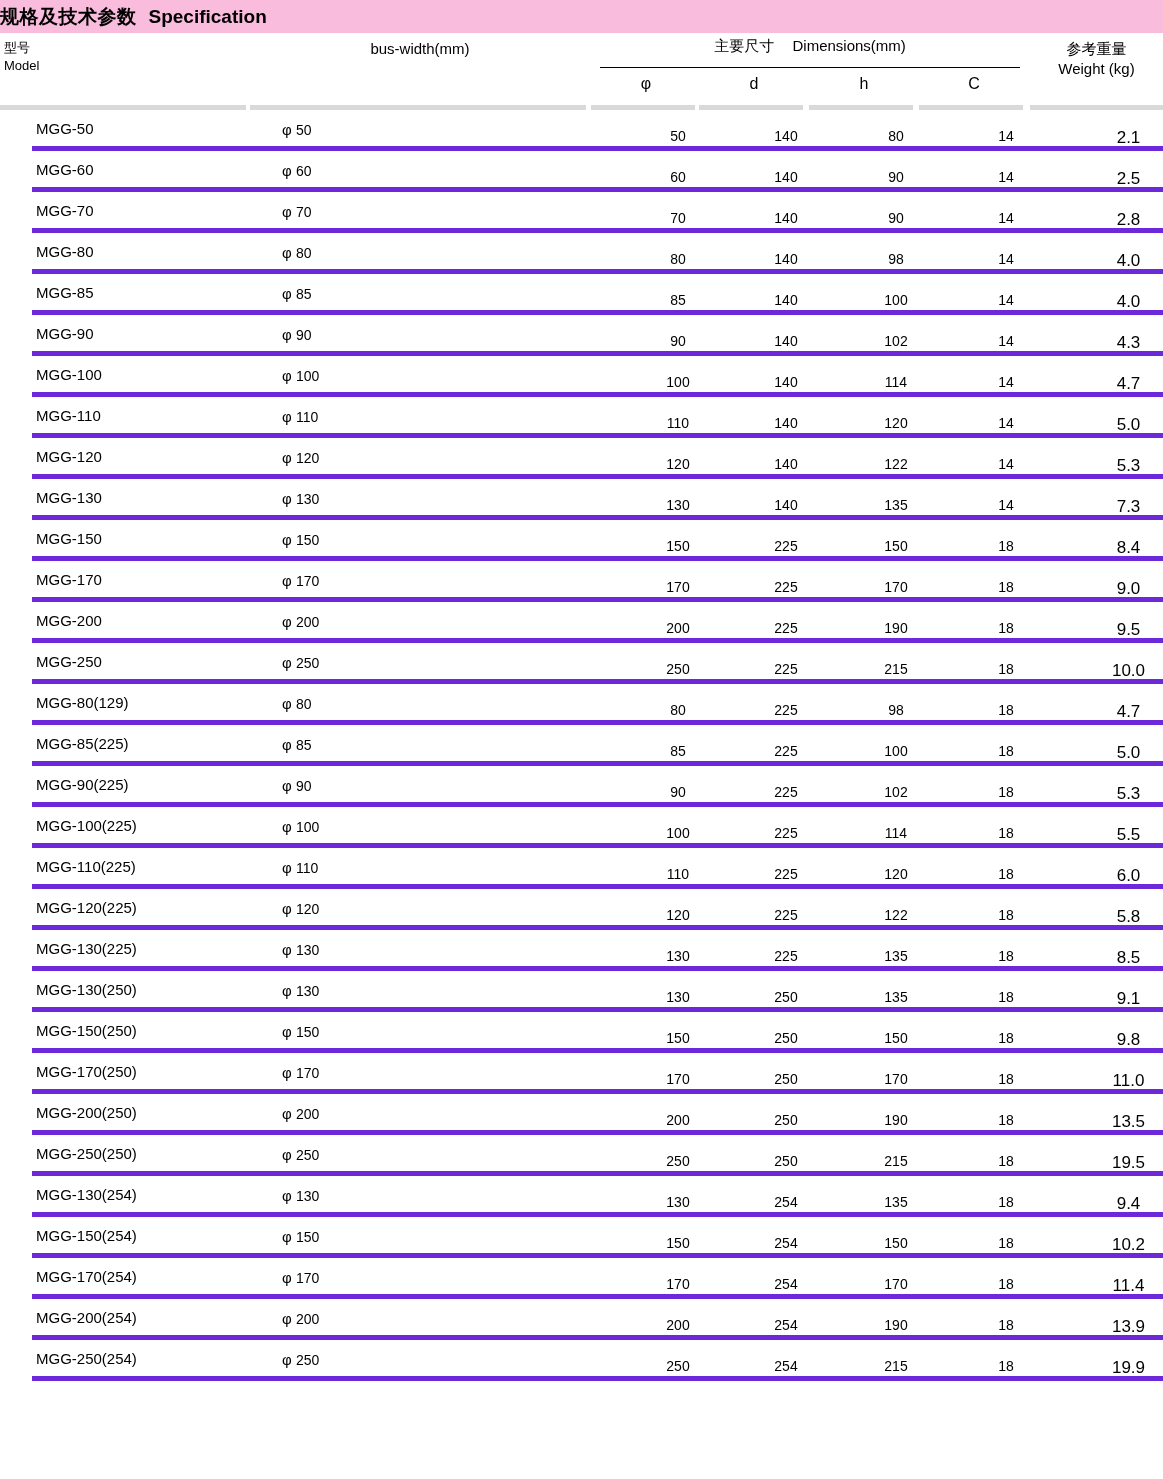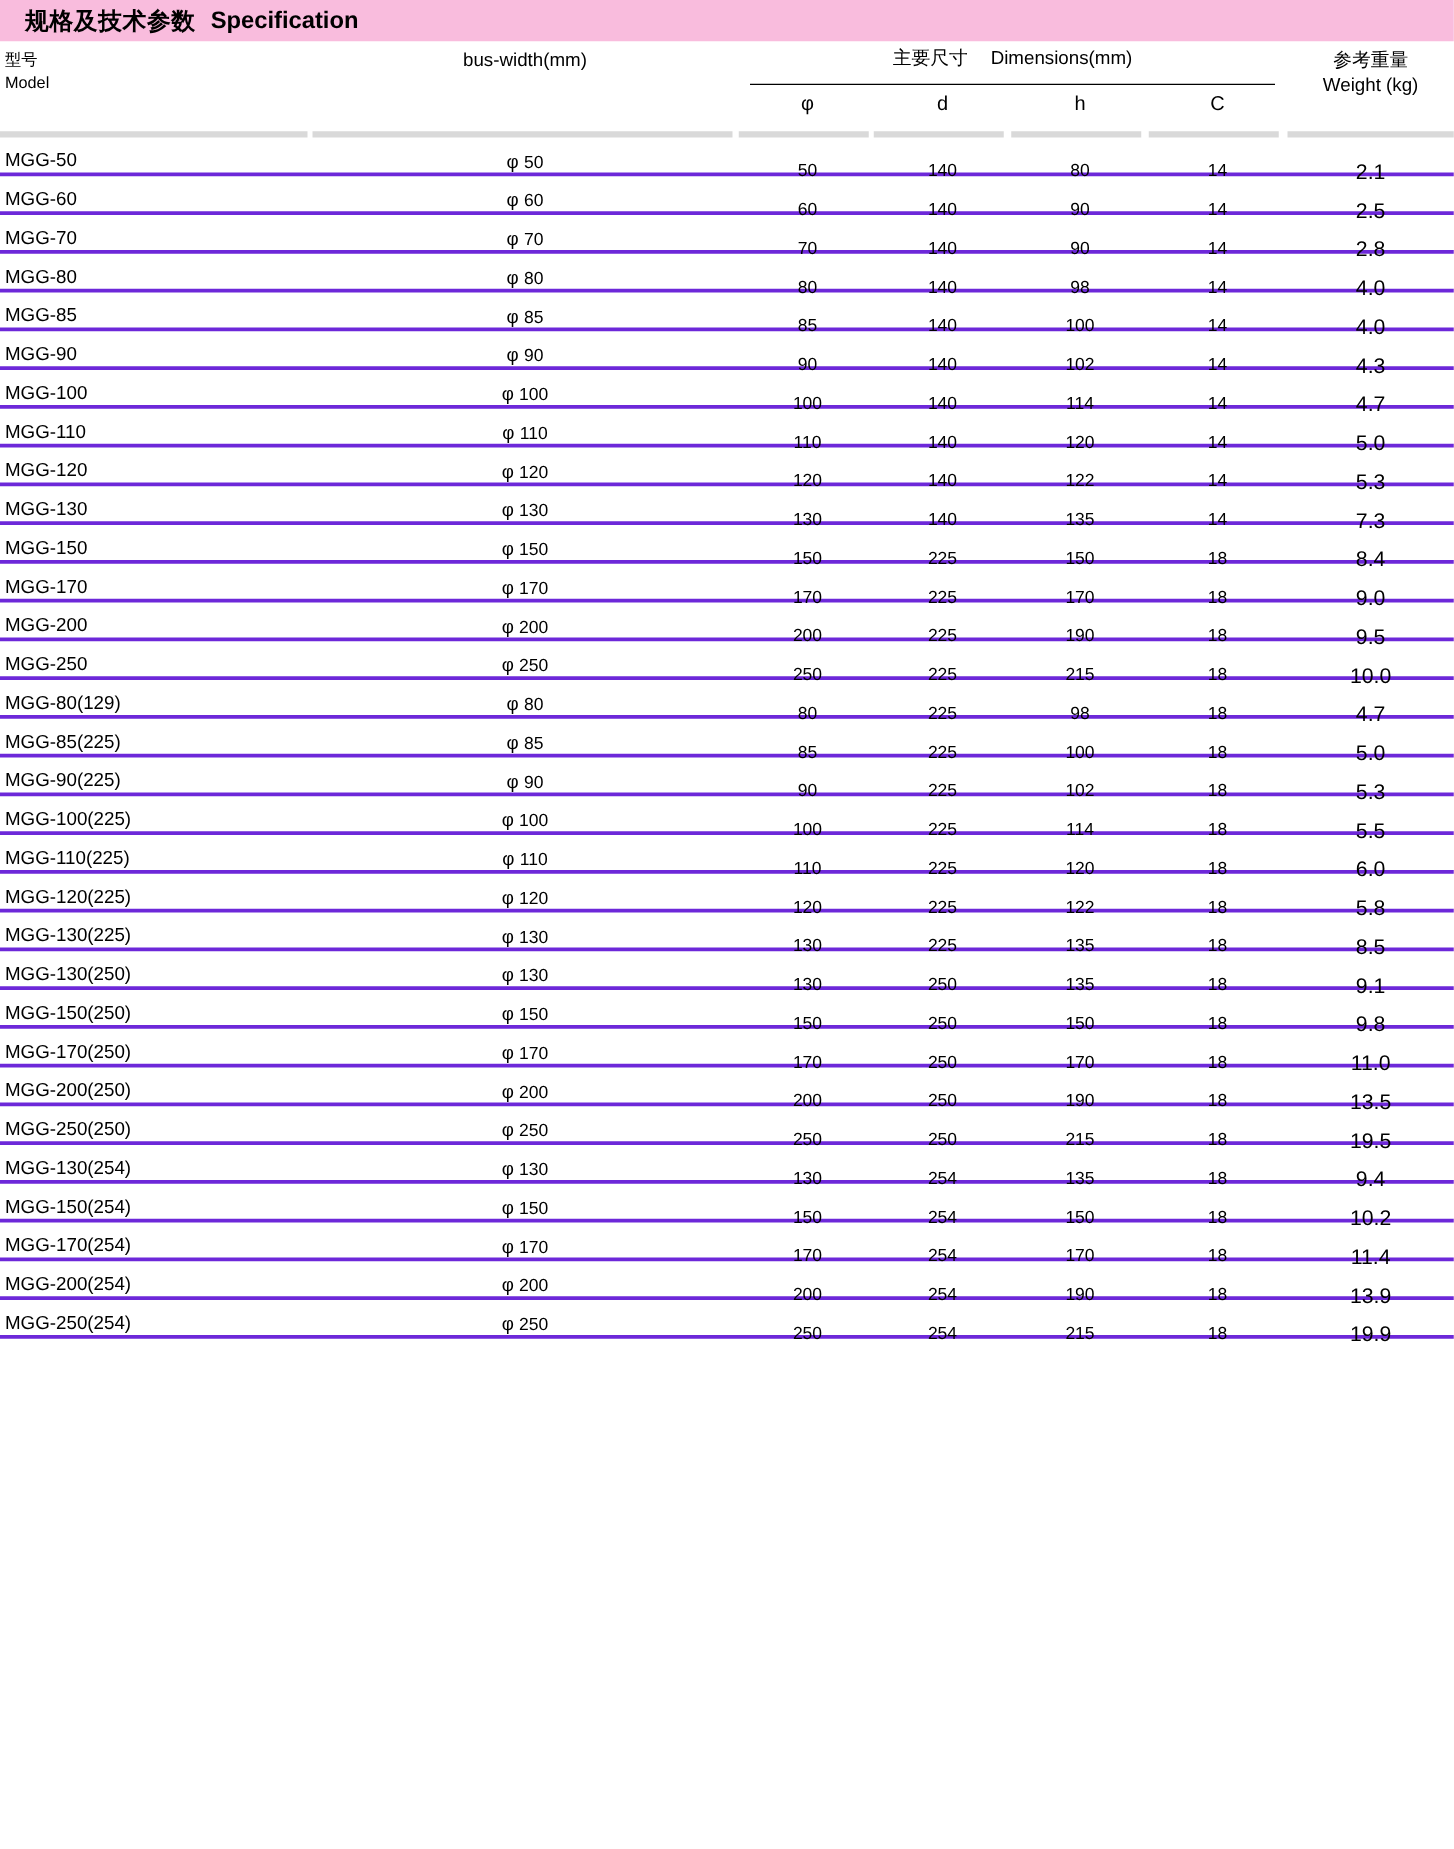--- a/index.html
+++ b/index.html
@@ -19,21 +19,21 @@
     width: 1163px;
     height: 1479px;
   }
 
   
   .title-bar {
     height: 33px;
     background: #f9bcdd;
     display: flex;
     align-items: center;
-    padding-left: 20px;
+    padding-left: 0;
     box-sizing: border-box;
   }
   .title-cn {
     font-size: 19px;
     font-weight: bold;
     letter-spacing: 0.5px;
   }
   .title-en {
     font-size: 19px;
     font-weight: bold;
@@ -112,40 +112,41 @@
   .hsep.s5 { left: 809px;  width: 104px; }
   .hsep.s6 { left: 919px;  width: 104px; }
   .hsep.s7 { left: 1030px; width: 133px; }
 
   
   .tbody {
     position: relative;
   }
   .row {
     position: relative;
-    height: 31px;
-    border-bottom: 3px solid #6d28d9;
+    height: 41px;
+    border-bottom: 5px solid #6d28d9;
     box-sizing: border-box;
+    margin-left: 32px;
   }
   .cell {
     position: absolute;
     box-sizing: border-box;
     font-size: 15px;
   }
   .c-model {
     left: 4px;
     top: 10px;
     width: 246px;
     text-align: left;
   }
   .c-bus {
     left: 250px;
     top: 11px;
     width: 340px;
-    text-align: center;
+    text-align: left;
     font-size: 14px;
   }
   .c-bus .phi { font-size: 15px; }
   .c-num {
     top: 18px;
     width: 110px;
     text-align: center;
     font-size: 14px;
   }
   .c-phi { left: 591px; }

